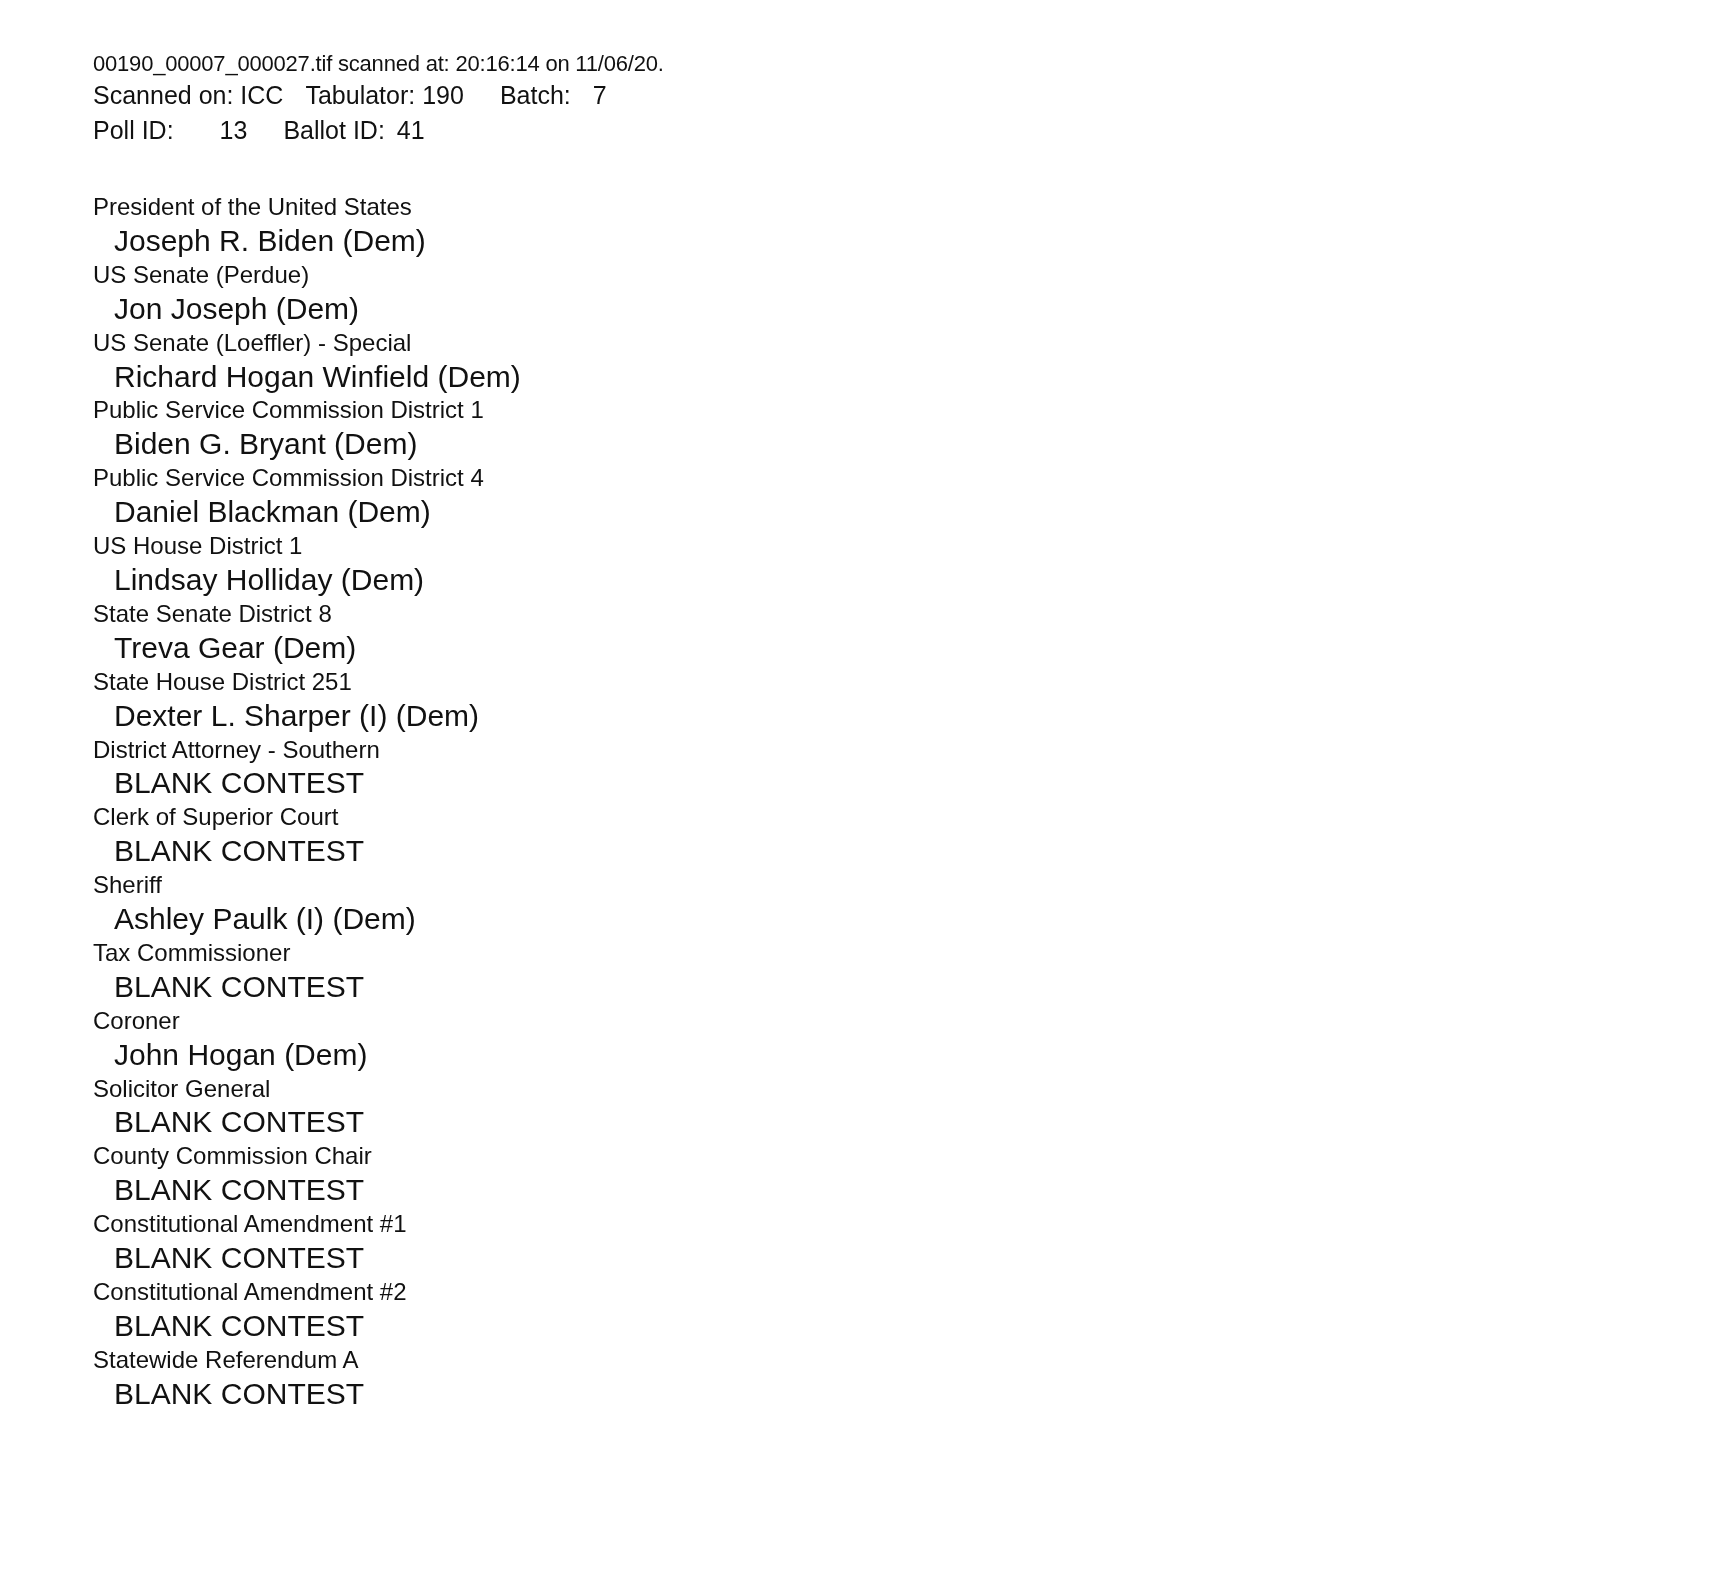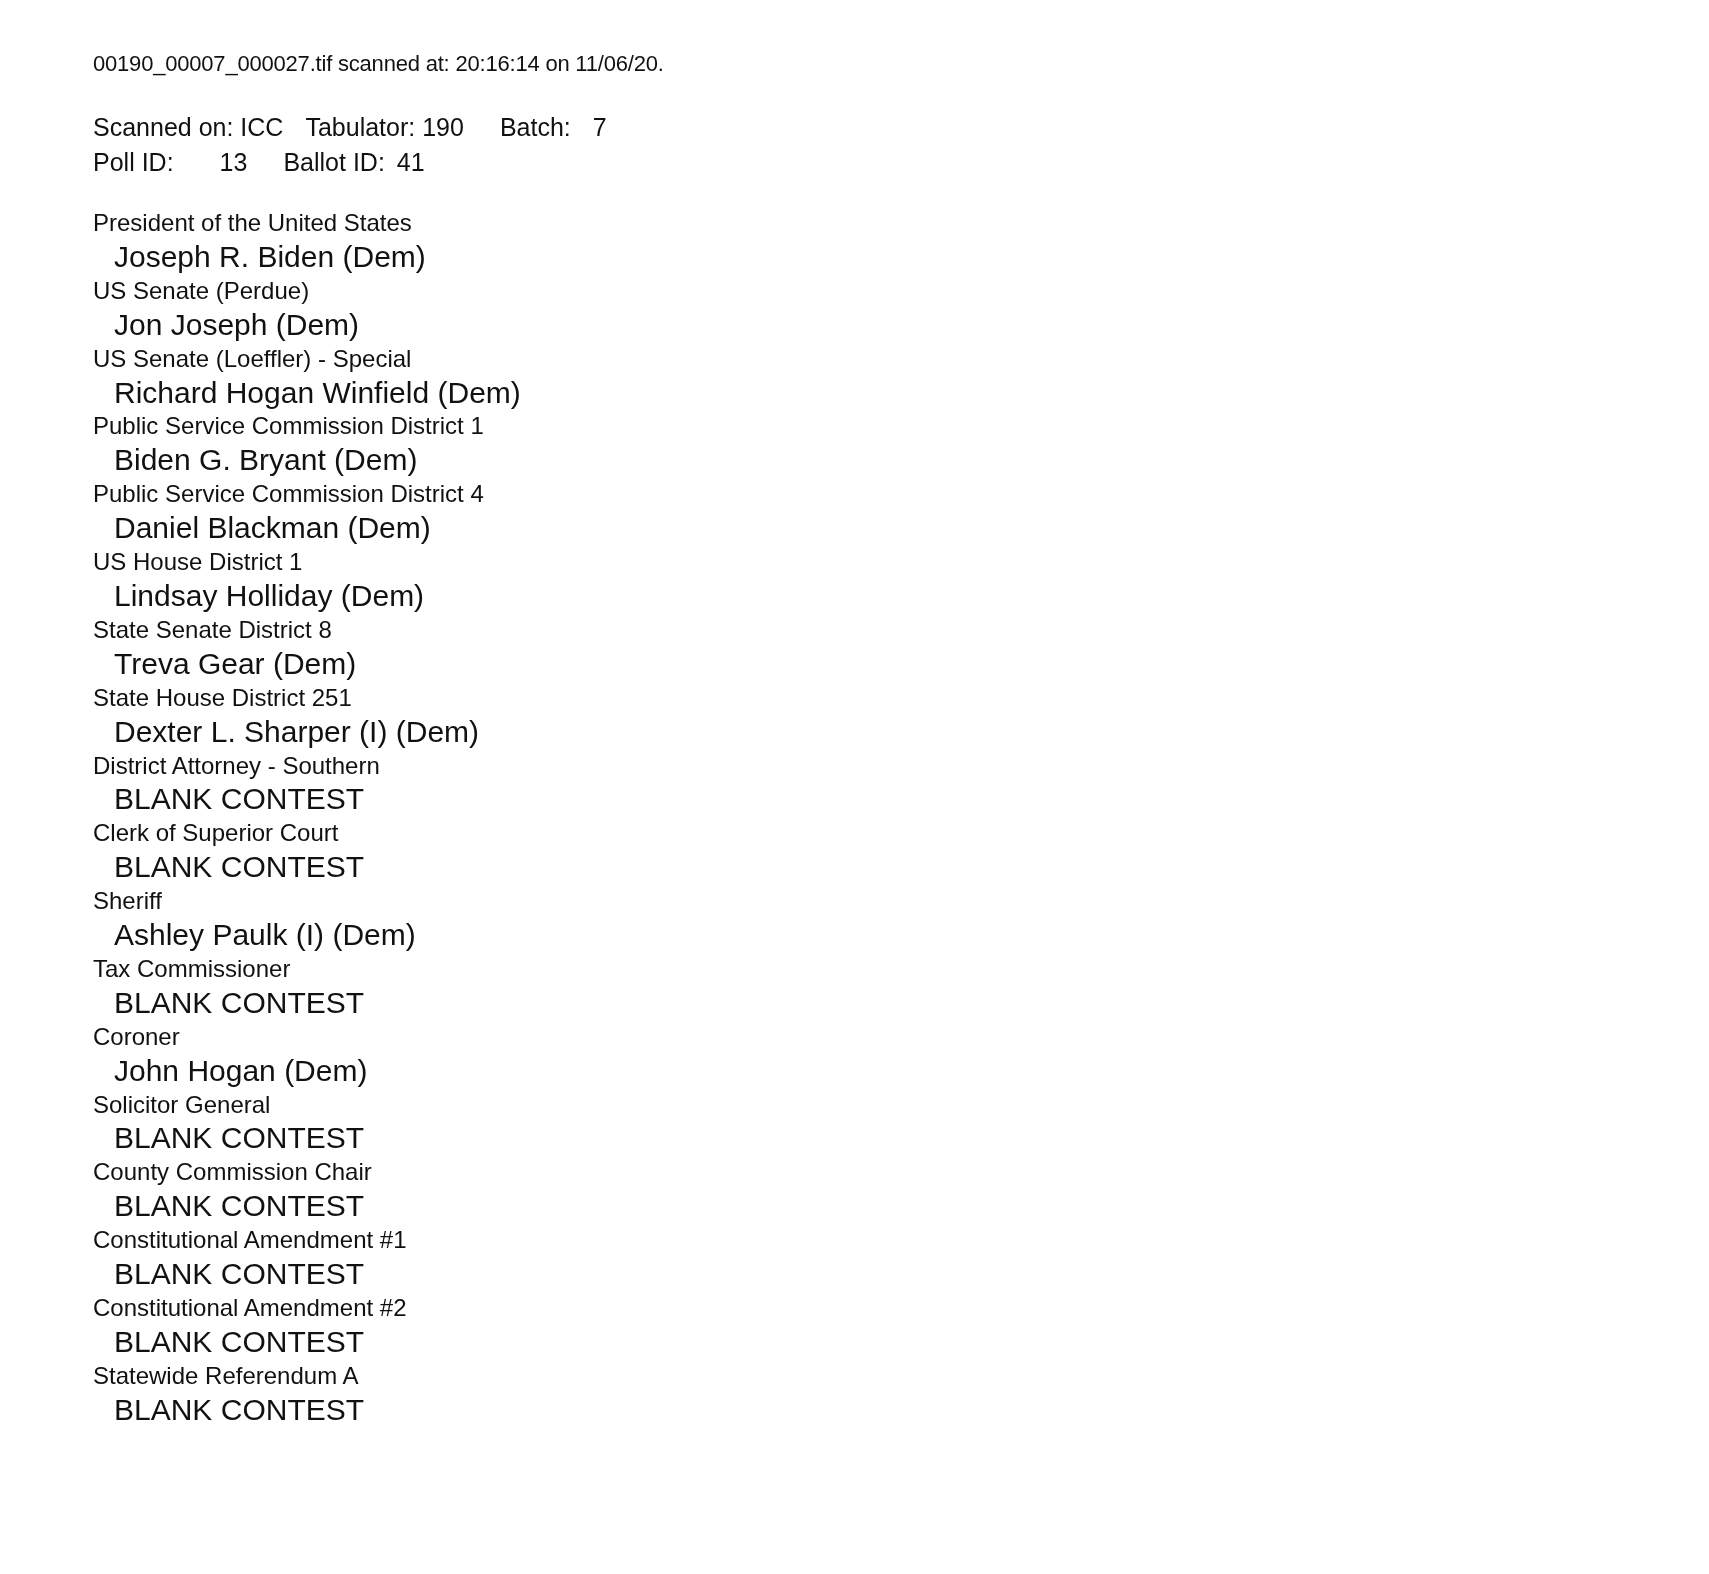--- a/index.html
+++ b/index.html
@@ -21,34 +21,33 @@
     left: 93px;
     right: 40px;
   }
   .file-line {
     font-size: 22px;
     line-height: 28px;
     letter-spacing: -0.2px;
     white-space: pre;
   }
   .meta-block {
-    margin-top: 32px;
   }
   .meta-line {
     font-size: 25px;
     line-height: 35px;
     white-space: pre;
   }
   .meta-line .val { display: inline; }
   .gap-sm { display: inline-block; width: 22px; }
   .gap-md { display: inline-block; width: 36px; }
   .gap-lg { display: inline-block; width: 46px; }
   .gap-xs { display: inline-block; width: 12px; }
   .contest-list {
-    margin-top: 26px;
+    margin-top: 42px;
   }
   .contest-line {
     font-size: 24px;
     line-height: 33.9px;
     white-space: pre;
   }
   .selection-line {
     font-size: 30px;
     line-height: 33.9px;
     padding-left: 21px;

